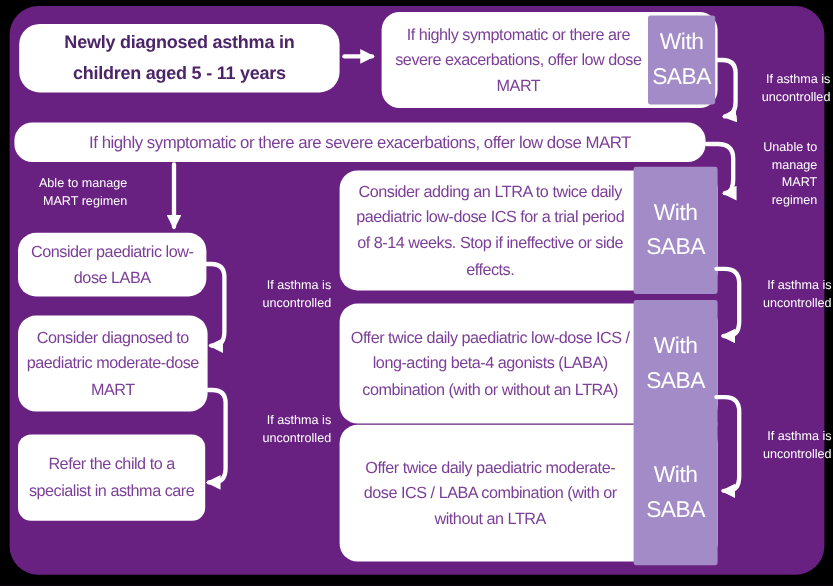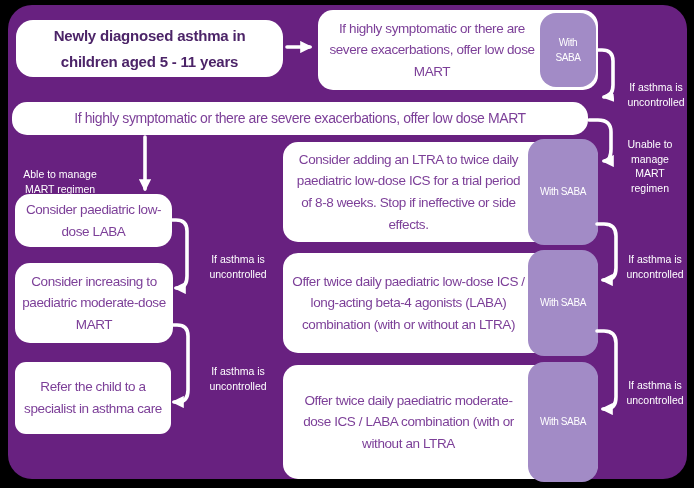--- a/index.html
+++ b/index.html
@@ -29,26 +29,26 @@
     text-align:center;color:var(--node-text);
     font-size:13.5px;letter-spacing:-0.4px;line-height:1.6;
     border-radius:15px;box-sizing:border-box;
   }
   .node .node-text{display:block;width:100%;}
   .title-node{font-weight:bold;font-size:15px;letter-spacing:-0.2px;line-height:1.7;color:var(--title-text);border-radius:17px;}
   .wide-node{font-size:14px;border-radius:15px;}
   .saba-tag{
     position:absolute;z-index:4;background:var(--saba-tag-bg);
     color:var(--saba-tag-text);display:flex;align-items:center;justify-content:center;
-    text-align:center;font-size:10px;line-height:1.55;border-radius:16px;
+    text-align:center;font-size:19px;line-height:1.55;border-radius:2px;
     box-sizing:border-box;padding:0 6px;
   }
   .edge-label{
     position:absolute;z-index:2;color:var(--label-text);
-    font-size:10.5px;line-height:1.4;text-align:center;margin-top:21px;
+    font-size:10.5px;line-height:1.4;text-align:right;
   }
 </style>
 </head>
 <body>
 
 <div class="stage">
 
   <div class="board"></div>
 
   <div class="node title-node" style="left:16px;top:20px;width:267px;height:57px;padding:0 14px;">
@@ -64,42 +64,42 @@
 
   <div class="node wide-node" style="left:12px;top:102px;width:576px;height:33px;padding:0 10px;">
     <span class="node-text">If highly symptomatic or there are severe exacerbations, offer low dose MART</span>
   </div>
 
   <div class="node" style="left:15px;top:194px;width:157px;height:53px;padding:0 8px;">
     <span class="node-text">Consider paediatric low-dose LABA</span>
   </div>
 
   <div class="node" style="left:15px;top:263px;width:158px;height:80px;padding:0 6px;">
-    <span class="node-text">Consider increasing to paediatric moderate-dose MART</span>
+    <span class="node-text">Consider diagnosed to paediatric moderate-dose MART</span>
   </div>
 
   <div class="node" style="left:15px;top:362px;width:156px;height:72px;padding:0 8px;border-radius:11px;">
     <span class="node-text">Refer the child to a specialist in asthma care</span>
   </div>
 
   <div class="node" style="left:283px;top:142px;width:315px;height:100px;padding:0 72px 0 8px;">
-    <span class="node-text">Consider adding an LTRA to twice daily paediatric low-dose ICS for a trial period of 8-8 weeks. Stop if ineffective or side effects.</span>
+    <span class="node-text">Consider adding an LTRA to twice daily paediatric low-dose ICS for a trial period of 8-14 weeks. Stop if ineffective or side effects.</span>
     <div class="saba-tag" style="right:0;top:-3px;bottom:-3px;width:70px;">
       <span>With SABA</span>
     </div>
   </div>
 
   <div class="node" style="left:283px;top:253px;width:315px;height:100px;padding:0 72px 0 8px;">
     <span class="node-text">Offer twice daily paediatric low-dose ICS / long-acting beta-4 agonists (LABA) combination (with or without an LTRA)</span>
     <div class="saba-tag" style="right:0;top:-3px;bottom:-3px;width:70px;">
       <span>With SABA</span>
     </div>
   </div>
 
-  <div class="node" style="left:283px;top:365px;width:315px;height:114px;padding:0 72px 0 8px;">
+  <div class="node" style="left:283px;top:354px;width:315px;height:114px;padding:0 72px 0 8px;">
     <span class="node-text">Offer twice daily paediatric moderate-dose ICS / LABA combination (with or without an LTRA</span>
     <div class="saba-tag" style="right:0;top:-3px;bottom:-3px;width:70px;">
       <span>With SABA</span>
     </div>
   </div>
 
   <div class="edge-label" style="left:620px;top:59px;width:72px;">If asthma is uncontrolled</div>
 
   <div class="edge-label" style="left:14px;top:146px;width:92px;">Able to manage MART regimen</div>
 

